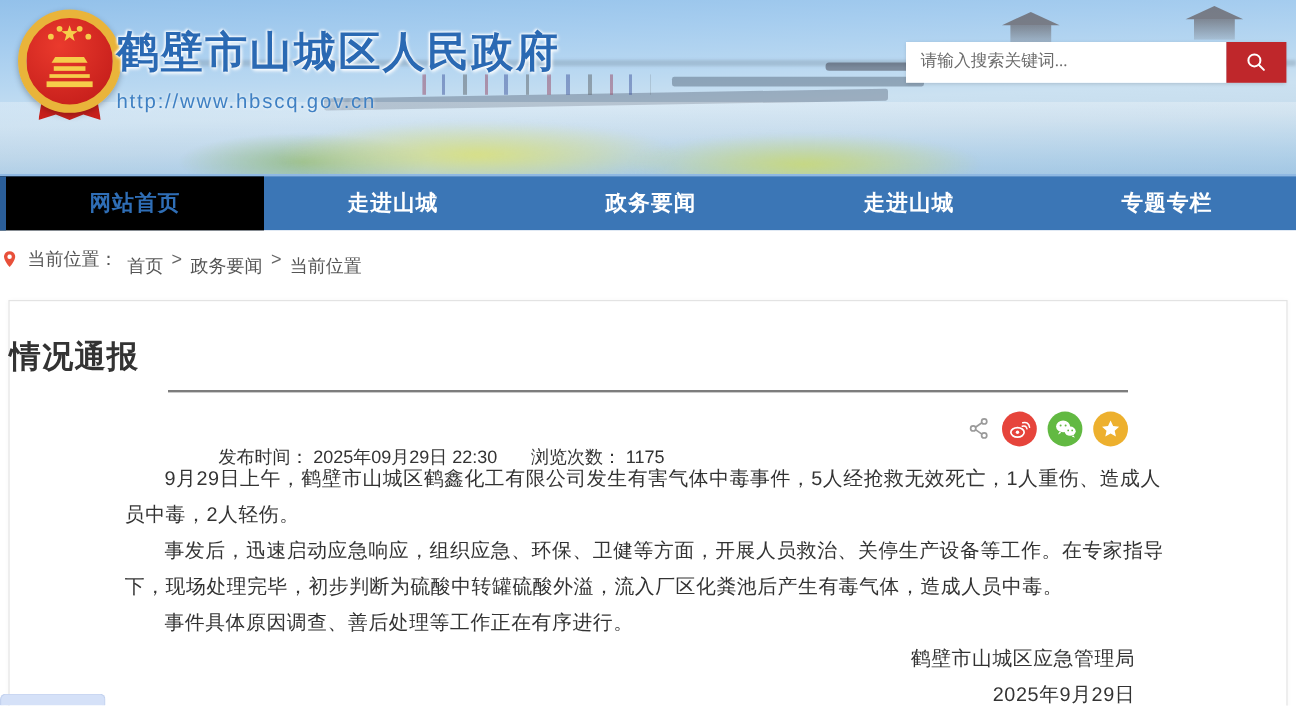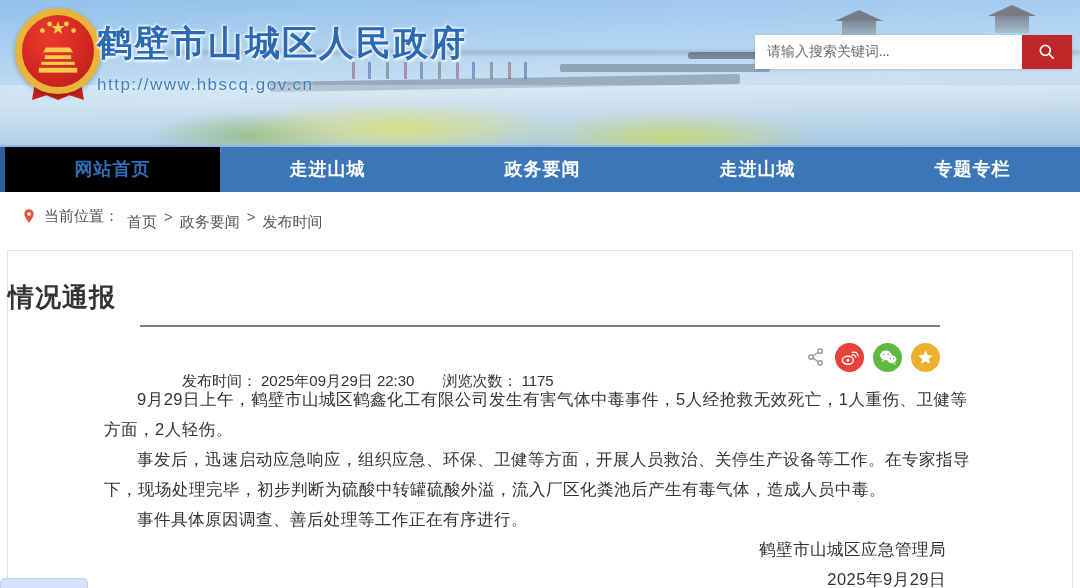--- a/index.html
+++ b/index.html
@@ -83,21 +83,21 @@
   
   .nav { display:flex; width:1080px; height:47px;
     background:#3b76b6; border-top:2px solid #8fb8e2; }
   .nav-item { flex:1; text-align:center; line-height:45px; color:#ffffff;
     font-size:18px; font-weight:bold; letter-spacing:1px; cursor:pointer; }
   .nav-item.active { background:#000000; color:#2f6eb6;
     border-left:5px solid #2b5f9a; }
 
   
   .breadcrumb { height:48px; display:flex; align-items:center;
-    padding-left:21px; font-size:15px; color:#555; background:#fff; }
+    font-size:15px; color:#555; background:#fff; }
   .breadcrumb svg { margin-right:7px; }
   .breadcrumb .crumb { color:#555; text-decoration:none; cursor:pointer;margin-top:12px; }
   .breadcrumb .sep { margin:0 7px; color:#666; }
   .breadcrumb .prefix { margin-right:8px; }
 
   
   .content { position:absolute; left:7px; top:250px; width:1066px; height:400px;
     background:#fff; border:1px solid #e3e3e3; box-shadow:0 0 4px rgba(0,0,0,.03); }
   .article-title { margin:28px 0 0; font-size:26px;
     line-height:36px; color:#333; font-weight:bold; letter-spacing:1px; }
@@ -194,21 +194,21 @@
   <div class="breadcrumb">
     <svg width="16" height="16" viewBox="0 0 24 24">
       <path d="M12 2C8 2 5 5 5 9c0 5 7 13 7 13s7-8 7-13c0-4-3-7-7-7z" fill="#e8503a"></path>
       <circle cx="12" cy="9" r="2.8" fill="#fff"></circle>
     </svg>
     <span class="prefix">当前位置：</span>
     <a class="crumb">首页</a>
     <span class="sep">&gt;</span>
     <a class="crumb">政务要闻</a>
     <span class="sep">&gt;</span>
-    <span class="crumb">发布时间</span>
+    <span class="crumb">当前位置</span>
   </div>
 
   <main class="content">
     <h1 class="article-title">情况通报</h1>
     <div class="title-divider"></div>
 
     <div class="meta">
       <span class="meta-group">
         <span>发布时间：</span><span class="val">2025年09月29日 22:30</span>
       </span>
@@ -248,21 +248,21 @@
         </span>
         <span class="icon-circle icon-qzone">
           <svg width="19" height="19" viewBox="0 0 24 24">
             <path d="M12 3 l2.7 5.8 6.3 .7 -4.7 4.3 1.3 6.2 -5.6 -3.2 -5.6 3.2 1.3 -6.2 -4.7 -4.3 6.3 -.7 z" fill="#fff"></path>
           </svg>
         </span>
       </span>
     </div>
 
     <div class="article-body">
-      <p>9月29日上午，鹤壁市山城区鹤鑫化工有限公司发生有害气体中毒事件，5人经抢救无效死亡，1人重伤、卫健等方面，2人轻伤。</p>
+      <p>9月29日上午，鹤壁市山城区鹤鑫化工有限公司发生有害气体中毒事件，5人经抢救无效死亡，1人重伤、造成人员中毒，2人轻伤。</p>
       <p>事发后，迅速启动应急响应，组织应急、环保、卫健等方面，开展人员救治、关停生产设备等工作。在专家指导下，现场处理完毕，初步判断为硫酸中转罐硫酸外溢，流入厂区化粪池后产生有毒气体，造成人员中毒。</p>
       <p>事件具体原因调查、善后处理等工作正在有序进行。</p>
       <p class="sig">鹤壁市山城区应急管理局</p>
       <p class="sig">2025年9月29日</p>
     </div>
   </main>
 
   <div class="bottom-tooltip"></div>
 </div>
 

